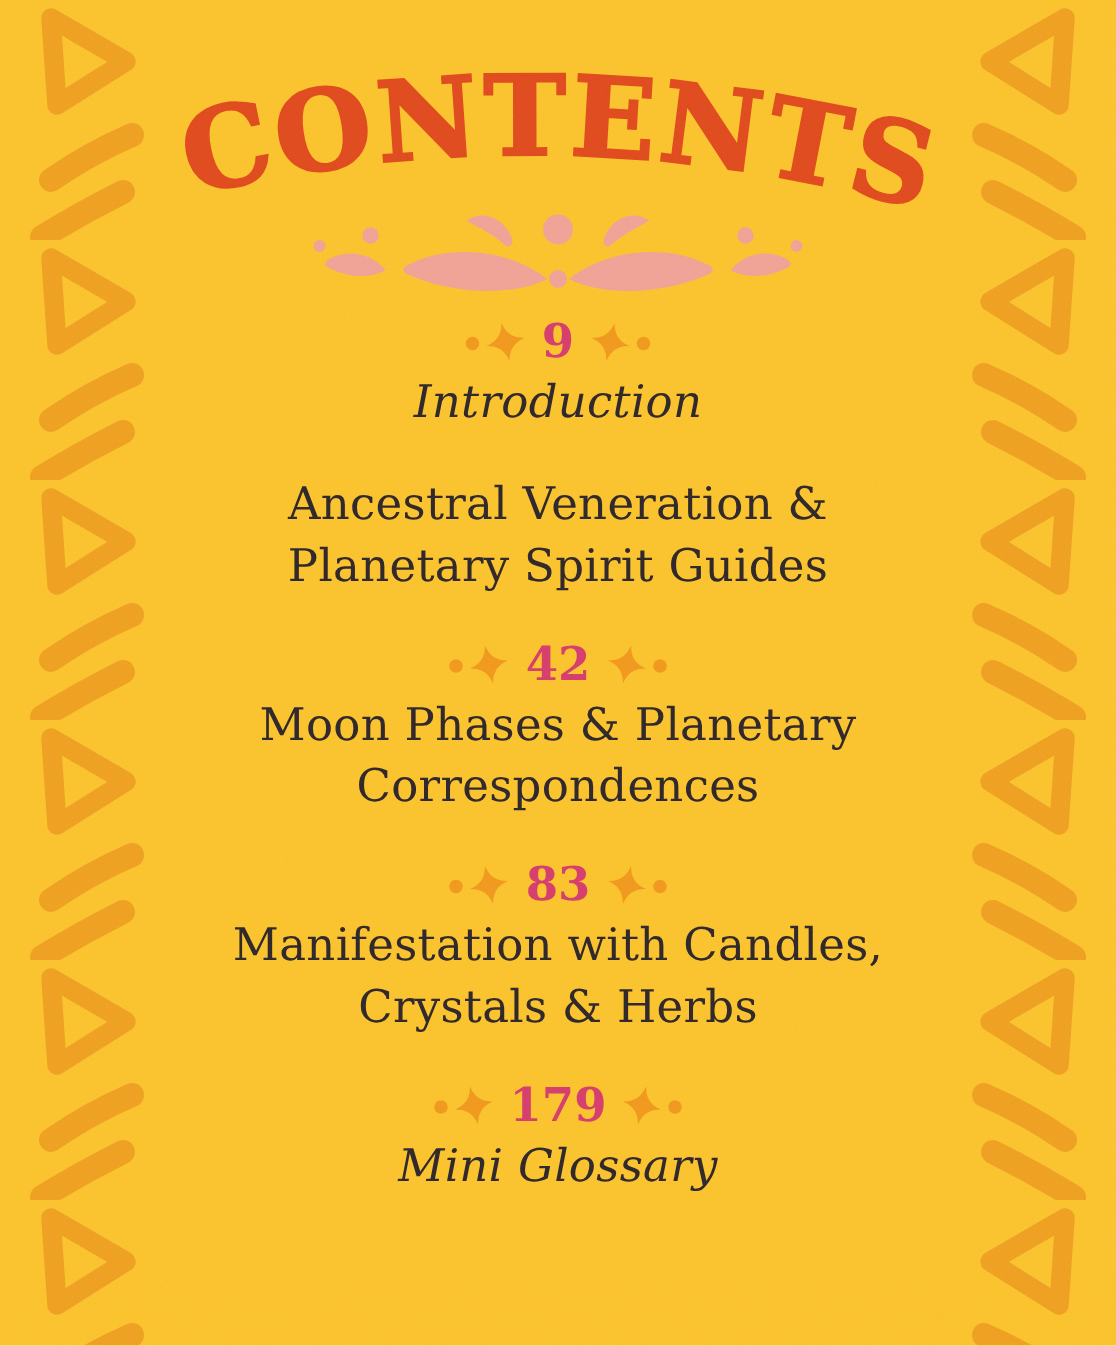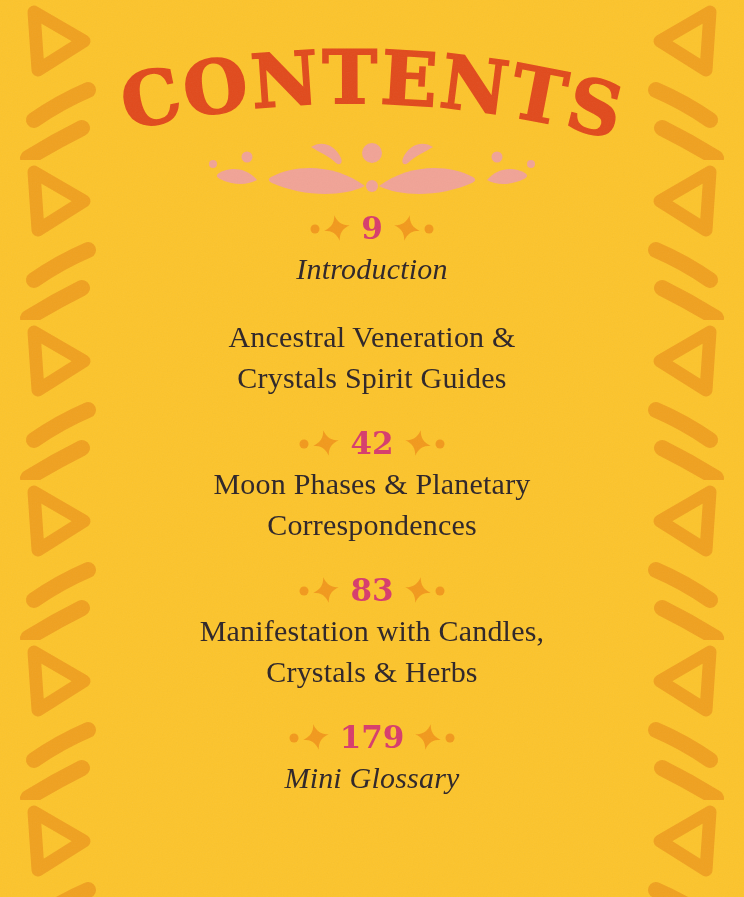--- a/index.html
+++ b/index.html
@@ -43,21 +43,20 @@
     font-size:31px;line-height:36px;
     color:var(--page-number,#D73C6C);
     margin:0 9px;
   }
   .marker{display:block;width:44px;height:26px;color:var(--marker,#F2991C);}
   .line{
     font-size:30px;line-height:41px;
     color:var(--entry-text,#2E2528);
     text-align:center;
     letter-spacing:.2px;
-    font-family:Liberation Serif, serif;
   }
   .line.italic{font-style:italic;}
   
   .grain{position:absolute;inset:0;width:744px;height:897px;opacity:.06;pointer-events:none;}
 </style>
 </head>
 <body>
 
 <div class="page">
 
@@ -131,21 +130,21 @@
               <circle cx="37" cy="14" r="4.5"></circle>
             </g>
           </svg>
       </div>
       <div class="line italic">Introduction</div>
 
     </section>
 
     <section class="entry">
       <div class="line">Ancestral Veneration &amp;</div>
-      <div class="line">Crystals Spirit Guides</div>
+      <div class="line">Planetary Spirit Guides</div>
     </section>
 
     <section class="entry">
       <div class="numrow">
         <svg class="marker" viewBox="0 0 44 26">
             <g fill="currentColor">
               <circle cx="7" cy="14" r="4.5"></circle>
               <g transform="rotate(-12 29 13)">
                 <path d="M29 0 C30.6 7.6 34.4 11.4 42 13 C34.4 14.6 30.6 18.4 29 26 C27.4 18.4 23.6 14.6 16 13 C23.6 11.4 27.4 7.6 29 0 Z"></path>
               </g>

